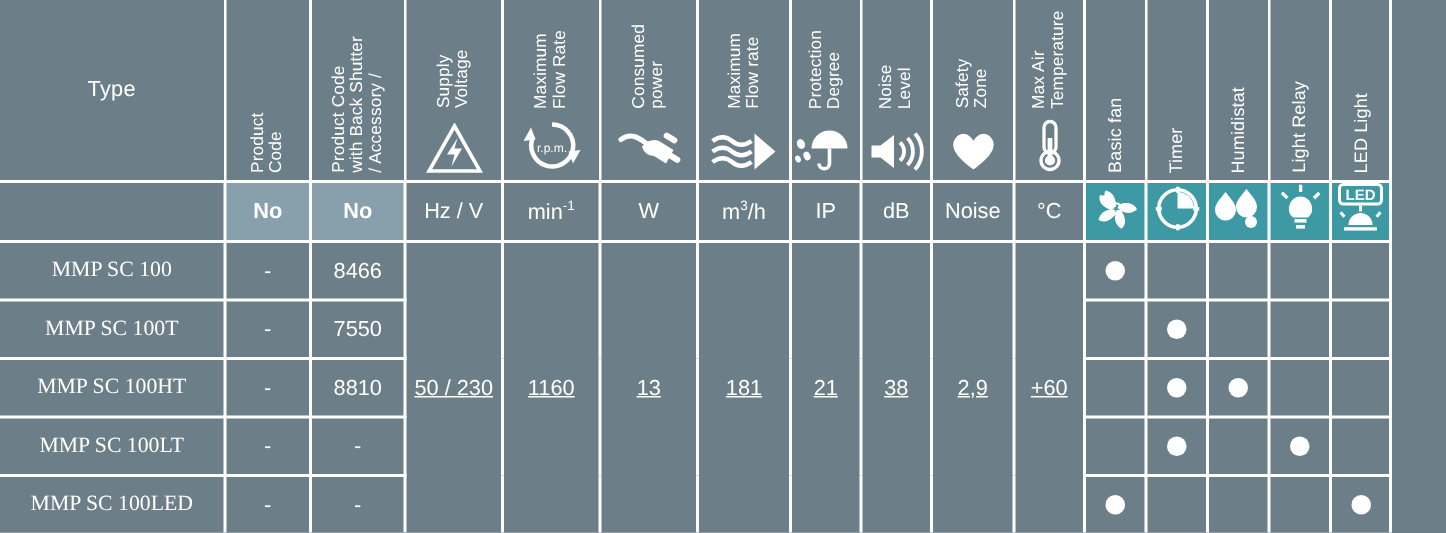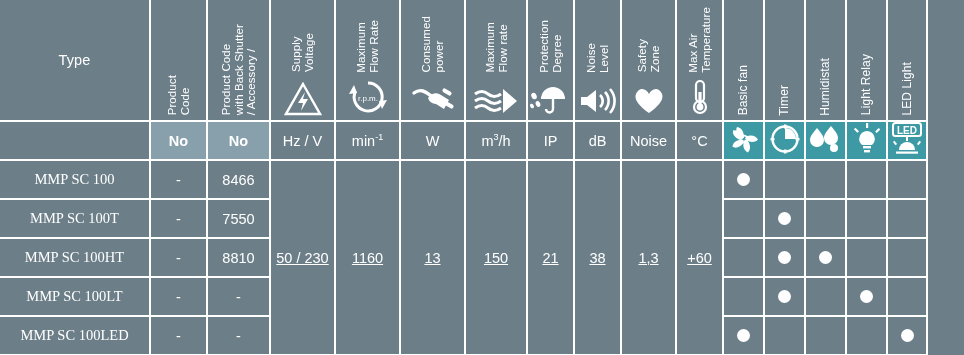--- a/index.html
+++ b/index.html
@@ -342,24 +342,24 @@
       </td>
     </tr>
 
     <tr class="rowcell">
       <td class="type">MMP SC 100</td>
       <td class="code">-</td>
       <td class="code">8466</td>
       <td class="spec-merge" rowspan="5">50 / 230</td>
       <td class="spec-merge" rowspan="5">1160</td>
       <td class="spec-merge" rowspan="5">13</td>
-      <td class="spec-merge" rowspan="5">150</td>
+      <td class="spec-merge" rowspan="5">181</td>
       <td class="spec-merge" rowspan="5">21</td>
       <td class="spec-merge" rowspan="5">38</td>
-      <td class="spec-merge" rowspan="5">1,3</td>
+      <td class="spec-merge" rowspan="5">2,9</td>
       <td class="spec-merge" rowspan="5">+60</td>
       <td class="feat">
             <span class="dot"></span>
           </td>
       <td class="feat"></td>
       <td class="feat"></td>
       <td class="feat"></td>
       <td class="feat"></td>
     </tr>
 

